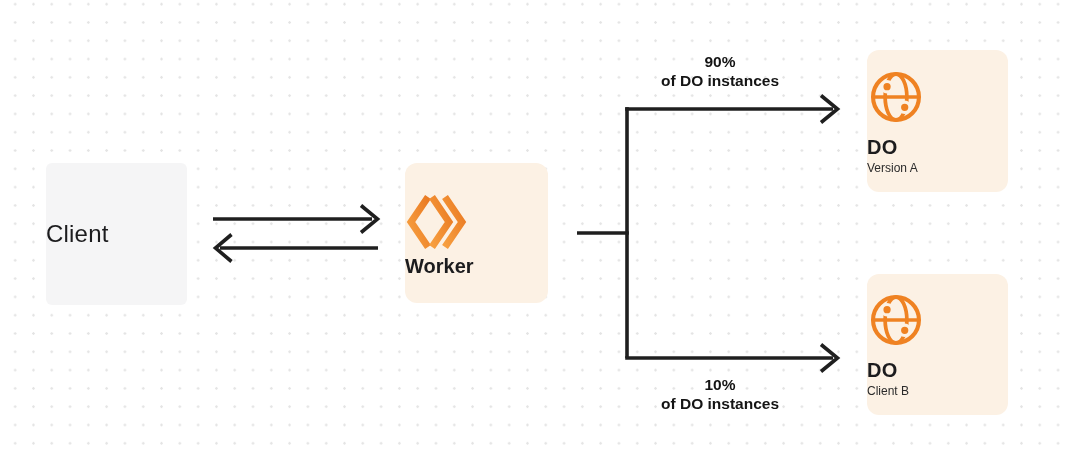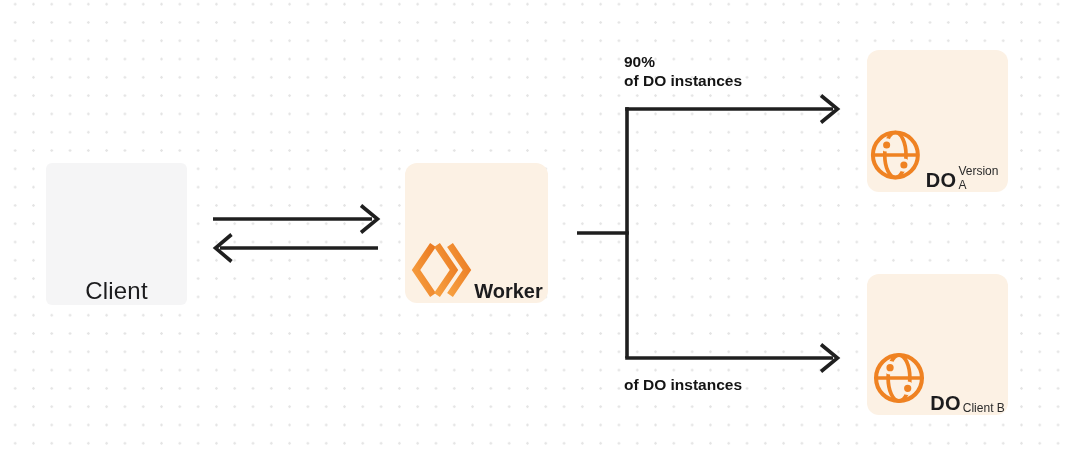--- a/index.html
+++ b/index.html
@@ -29,22 +29,22 @@
     position:absolute;left:0;top:0;width:1072px;height:452px;
   }
   .connectors path, .connectors polyline{
     fill:none;
     stroke:var(--line);
     stroke-width:3.6;
     stroke-linejoin:miter;
   }
   .node{
     position:absolute;
-    display:flex;flex-direction:row;
-    align-items:flex-end;justify-content:center;
+    display:flex;flex-direction:column;
+    align-items:flex-start;justify-content:center;
   }
   .node-client{
     left:46px;top:163px;width:141px;height:142px;
     background:var(--client-gray);
     border-radius:6px;
   }
   .node-client .node-label{
     font-size:24px;font-weight:400;color:var(--text);
     letter-spacing:.2px;
   }
@@ -70,20 +70,21 @@
   .node-do .node-title{
     font-size:20px;font-weight:700;color:var(--text);
     letter-spacing:.3px;
   }
   .node-do .node-subtitle{
     font-size:12px;font-weight:400;color:var(--subtext);
   }
   .pct-label{
     position:absolute;
     left:624px;width:192px;
+    text-align:center;
     font-size:15.5px;font-weight:700;
     line-height:18.5px;
     color:#141414;
   }
   .pct-label-top{top:53px;}
   .pct-label-bottom{top:376px;}
 </style>
 </head>
 <body>
 
@@ -164,16 +165,17 @@
     </svg>
     <span class="node-title">DO</span>
     <span class="node-subtitle">Client B</span>
   </div>
 
   <div class="pct-label pct-label-top">
     <div>90%</div>
     <div>of DO instances</div>
   </div>
   <div class="pct-label pct-label-bottom">
+    <div>10%</div>
     <div>of DO instances</div>
   </div>
 
 </div>
 
 </body></html>

